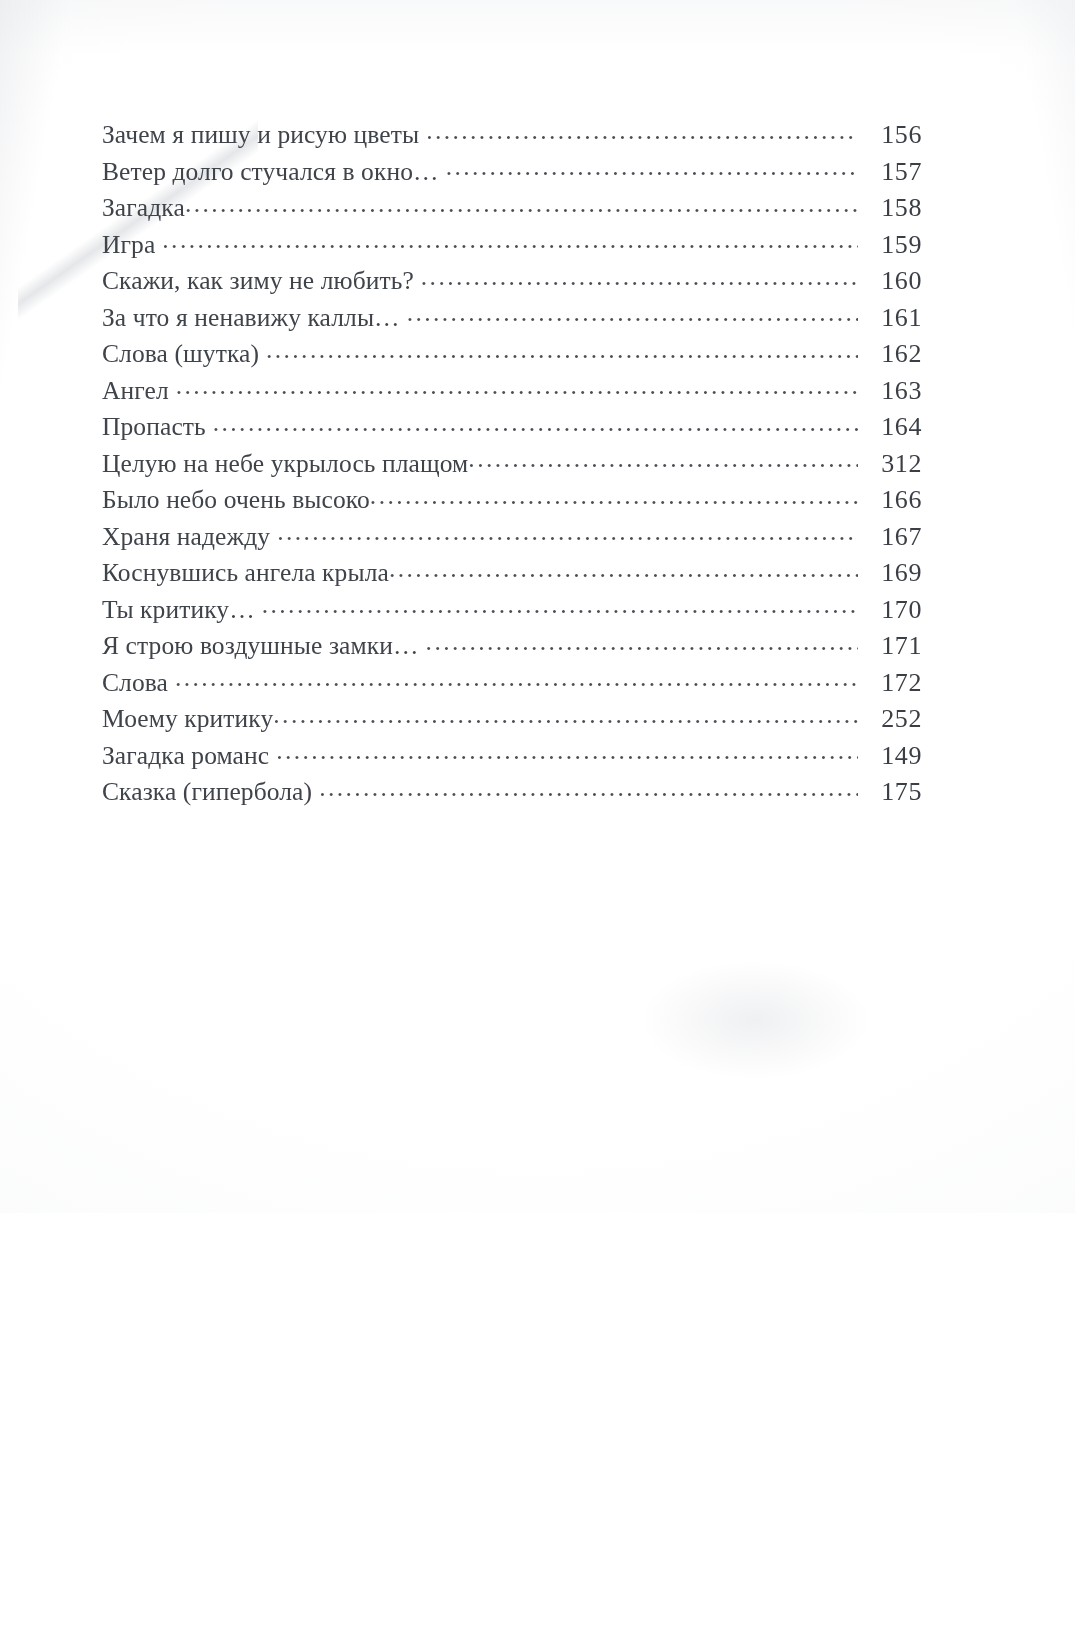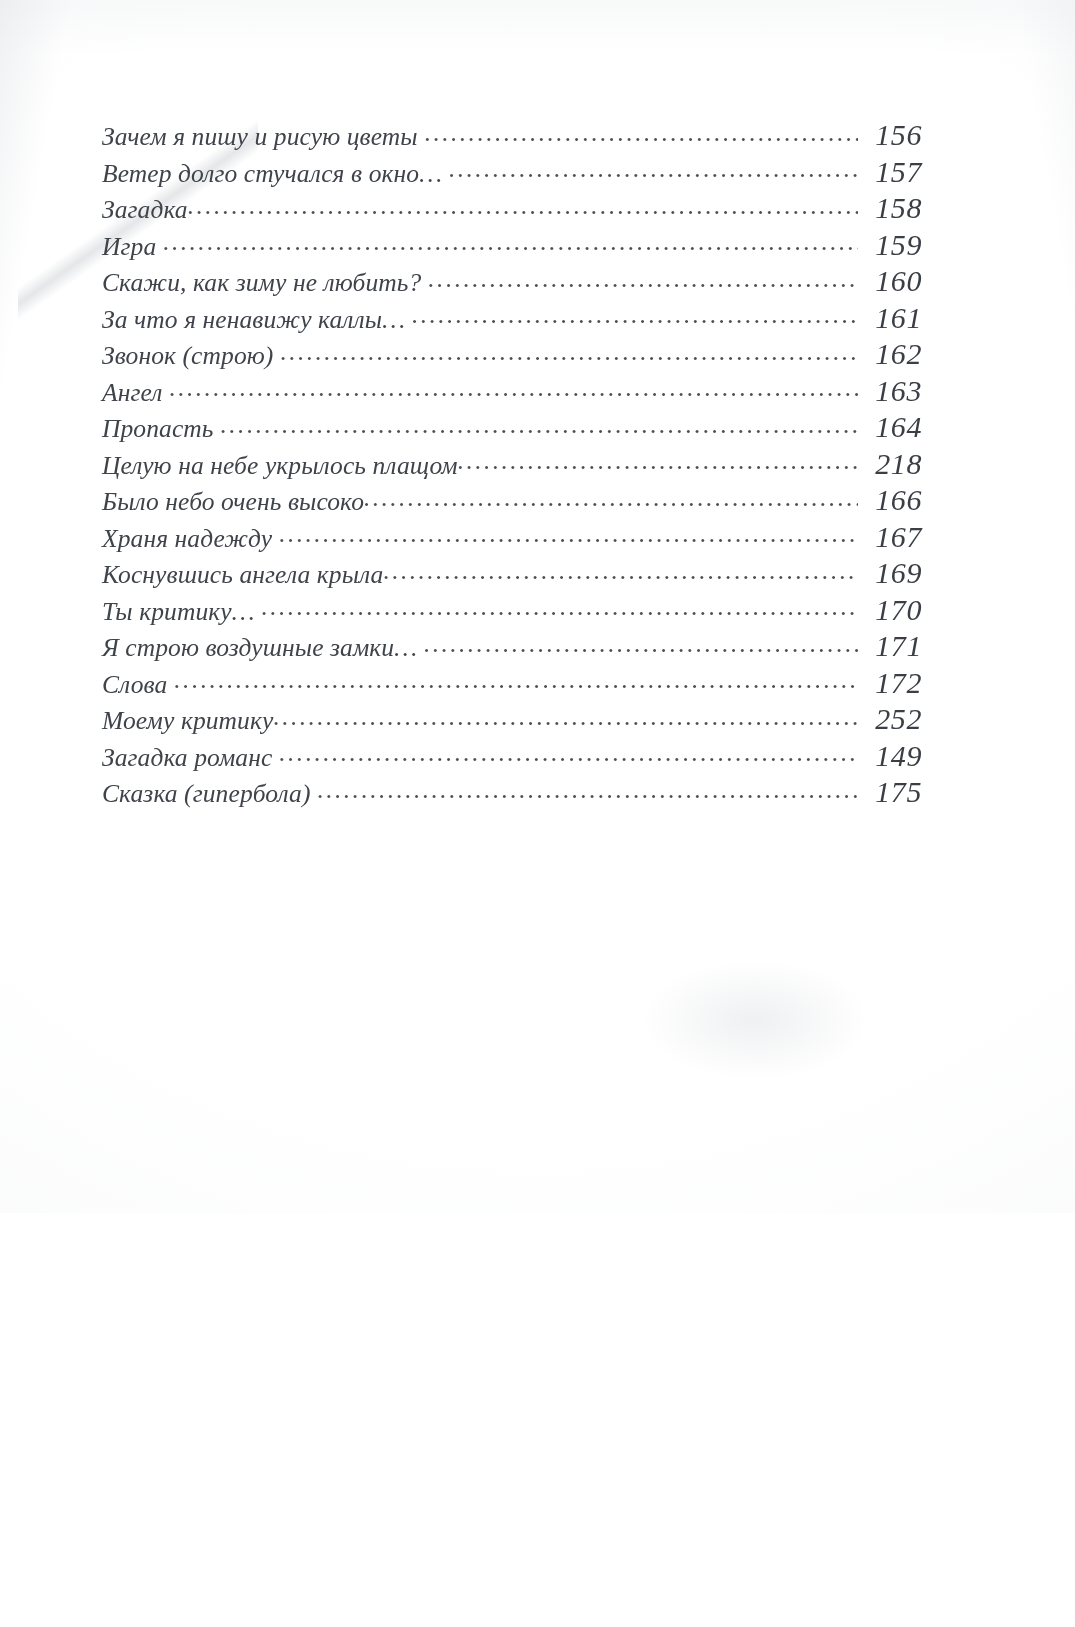--- a/index.html
+++ b/index.html
@@ -13,21 +13,20 @@
     overflow: hidden;
     font-family: "Liberation Serif", "DejaVu Serif", serif;
   }
 
   #page {
     position: relative;
     width: 1075px;
     height: 1213px;
     background: #22c55e;
     overflow: hidden;
-    font-style: italic;
   }
 
   
   #paper-texture {
     position: absolute;
     inset: 0;
     background:
       linear-gradient(100deg, rgba(228,230,233,0.55) 0px, rgba(255,255,255,0) 70px),
       linear-gradient(260deg, rgba(232,234,237,0.40) 0px, rgba(255,255,255,0) 60px),
       linear-gradient(180deg, rgba(236,238,240,0.35) 0px, rgba(255,255,255,0) 55px),
@@ -116,21 +115,21 @@
   }
   
   .toc-entry.tight .toc-leader { margin-left: 0; }
   .toc-entry.gap   .toc-leader { margin-left: 7px; }
 
   .toc-page {
     flex: 0 0 auto;
     width: 62px;
     text-align: right;
     color: #3a3e45;
-    font-size: 30px;
+    font-size: 26px;
     letter-spacing: 0.6px;
   }
 </style>
 </head>
 <body>
 
 <div id="page">
 
   <div id="paper-texture"></div>
   <div id="scan-crease"></div>
@@ -163,38 +162,38 @@
         <span class="toc-title">Скажи, как зиму не любить?</span>
         <span class="toc-leader"></span>
         <span class="toc-page">160</span>
       </div>
       <div class="toc-entry gap">
         <span class="toc-title">За что я ненавижу каллы…</span>
         <span class="toc-leader"></span>
         <span class="toc-page">161</span>
       </div>
       <div class="toc-entry gap">
-        <span class="toc-title">Звонок (строю)</span>
+        <span class="toc-title">Слова (шутка)</span>
         <span class="toc-leader"></span>
         <span class="toc-page">162</span>
       </div>
       <div class="toc-entry gap">
         <span class="toc-title">Ангел</span>
         <span class="toc-leader"></span>
         <span class="toc-page">163</span>
       </div>
       <div class="toc-entry gap">
         <span class="toc-title">Пропасть</span>
         <span class="toc-leader"></span>
         <span class="toc-page">164</span>
       </div>
       <div class="toc-entry tight">
         <span class="toc-title">Целую на небе укрылось плащом</span>
         <span class="toc-leader"></span>
-        <span class="toc-page">218</span>
+        <span class="toc-page">312</span>
       </div>
       <div class="toc-entry tight">
         <span class="toc-title">Было небо очень высоко</span>
         <span class="toc-leader"></span>
         <span class="toc-page">166</span>
       </div>
       <div class="toc-entry gap">
         <span class="toc-title">Храня надежду</span>
         <span class="toc-leader"></span>
         <span class="toc-page">167</span>

